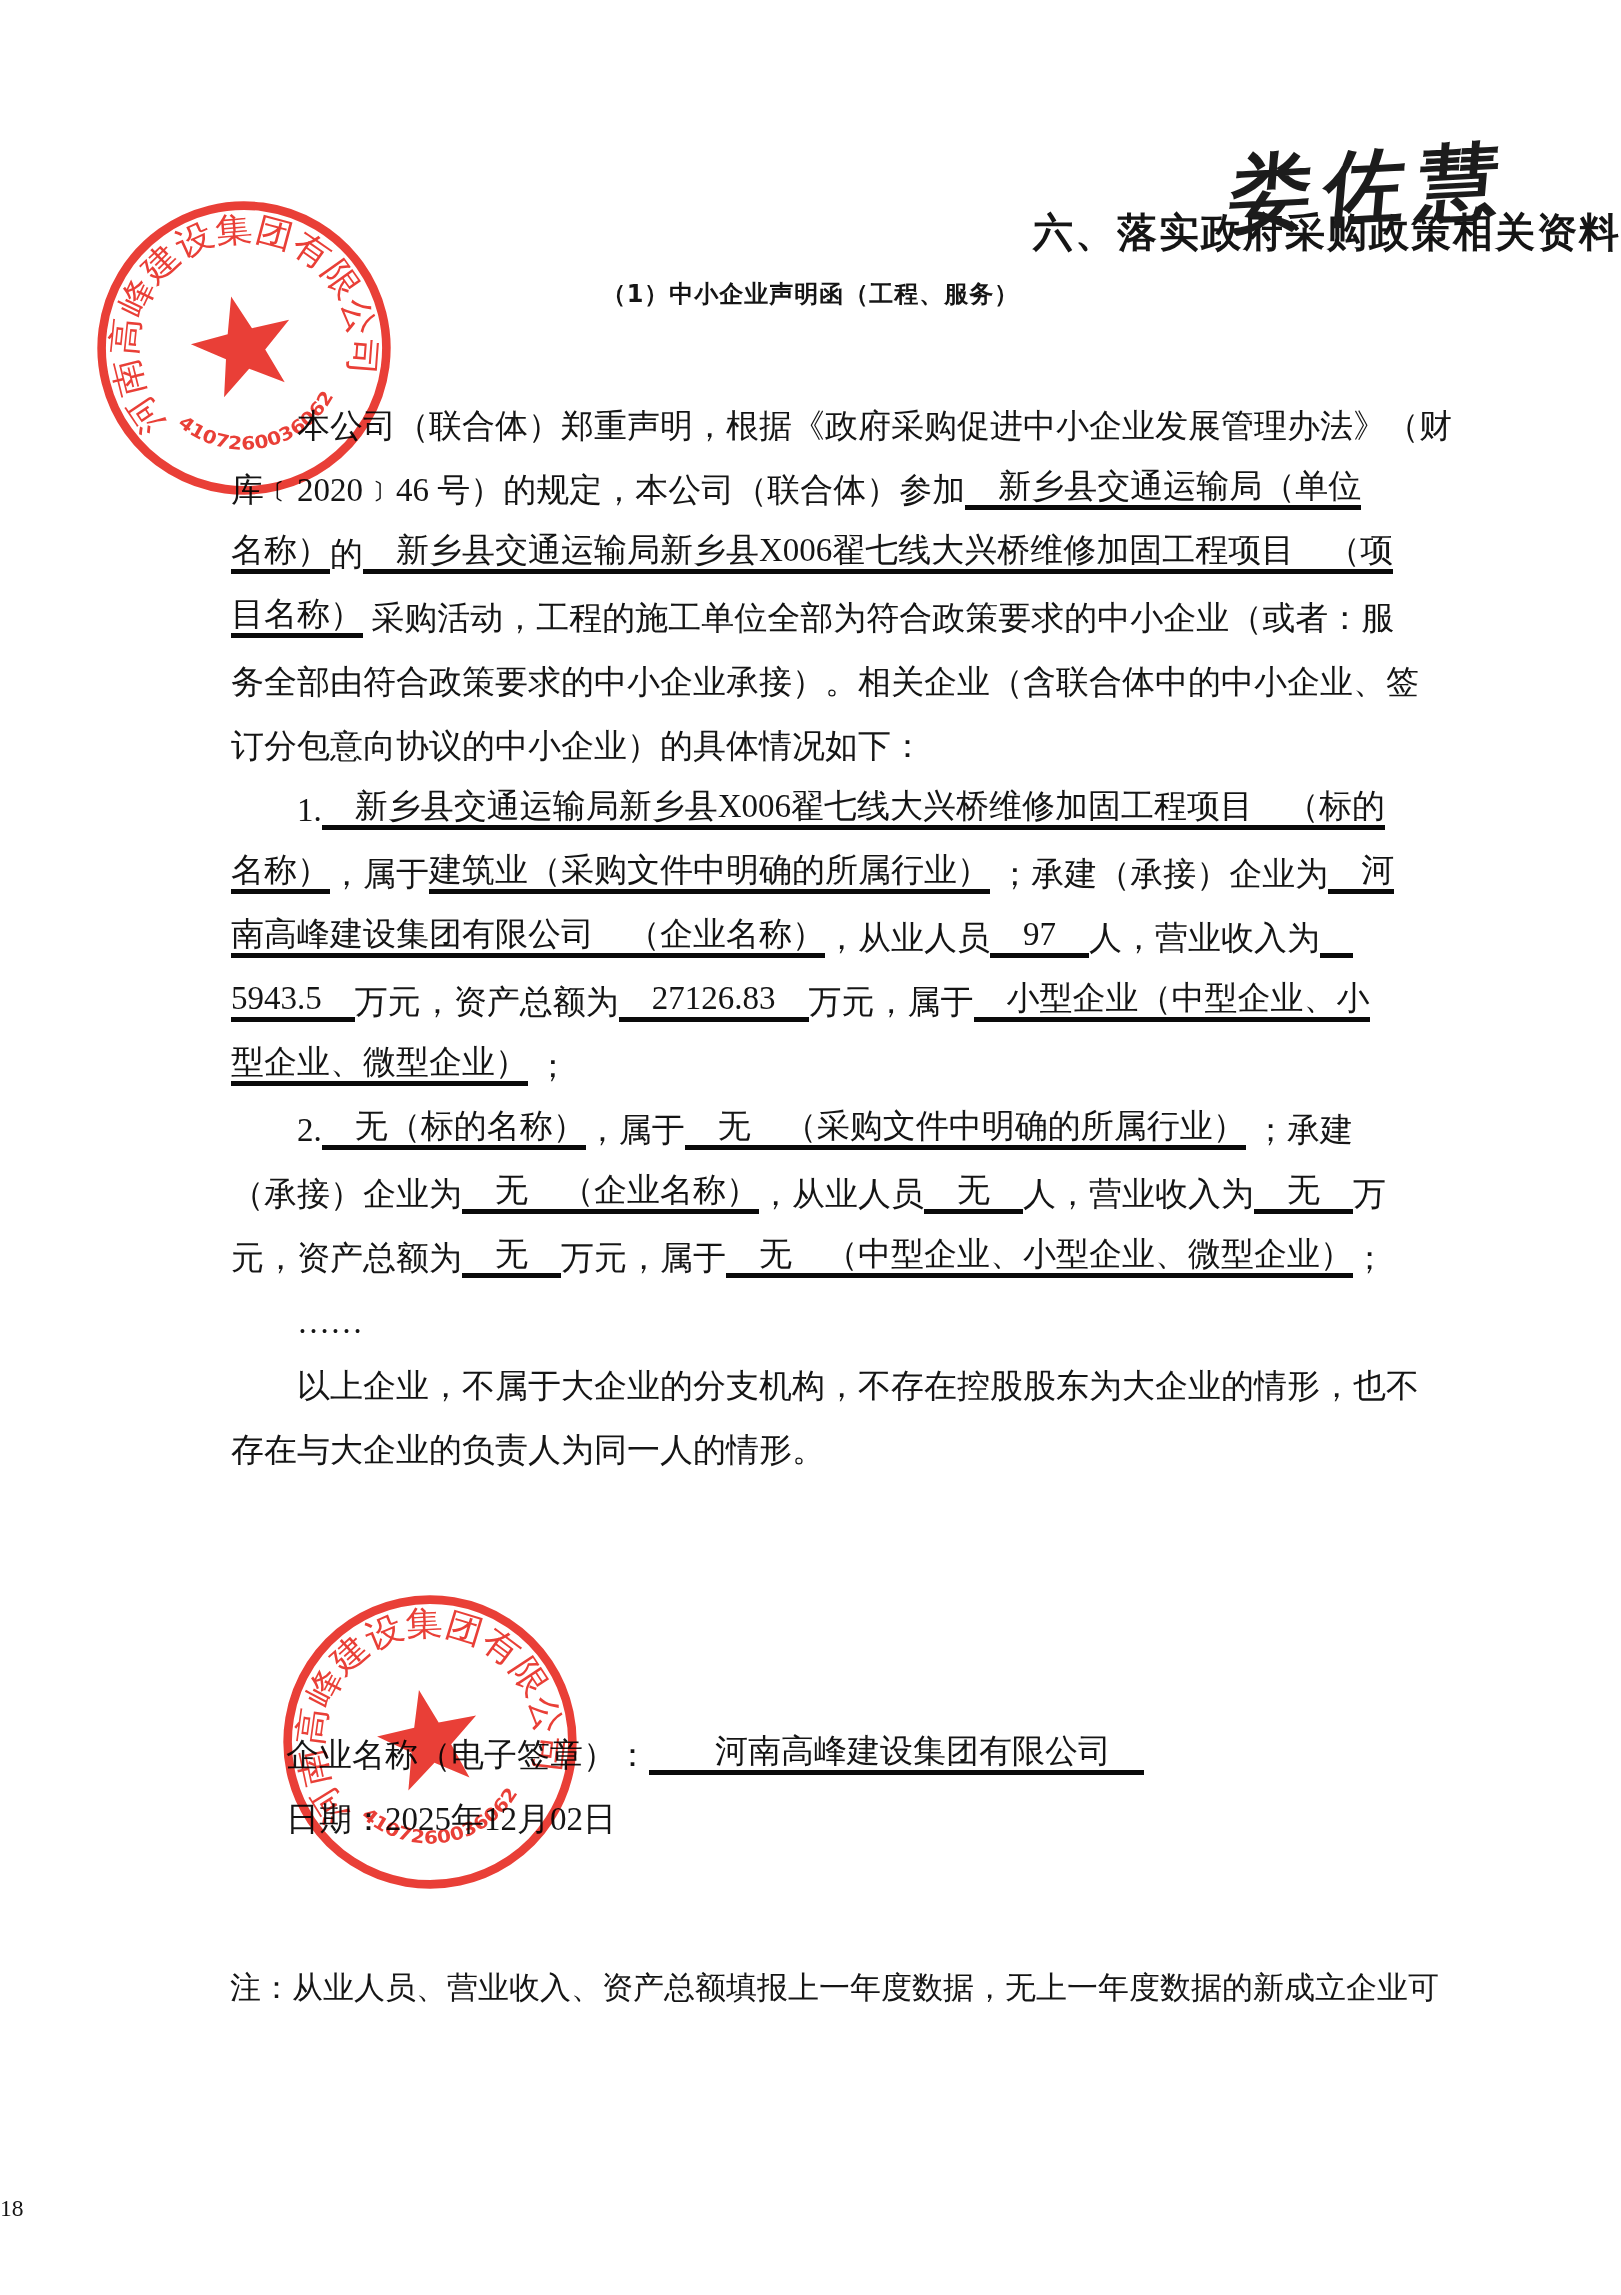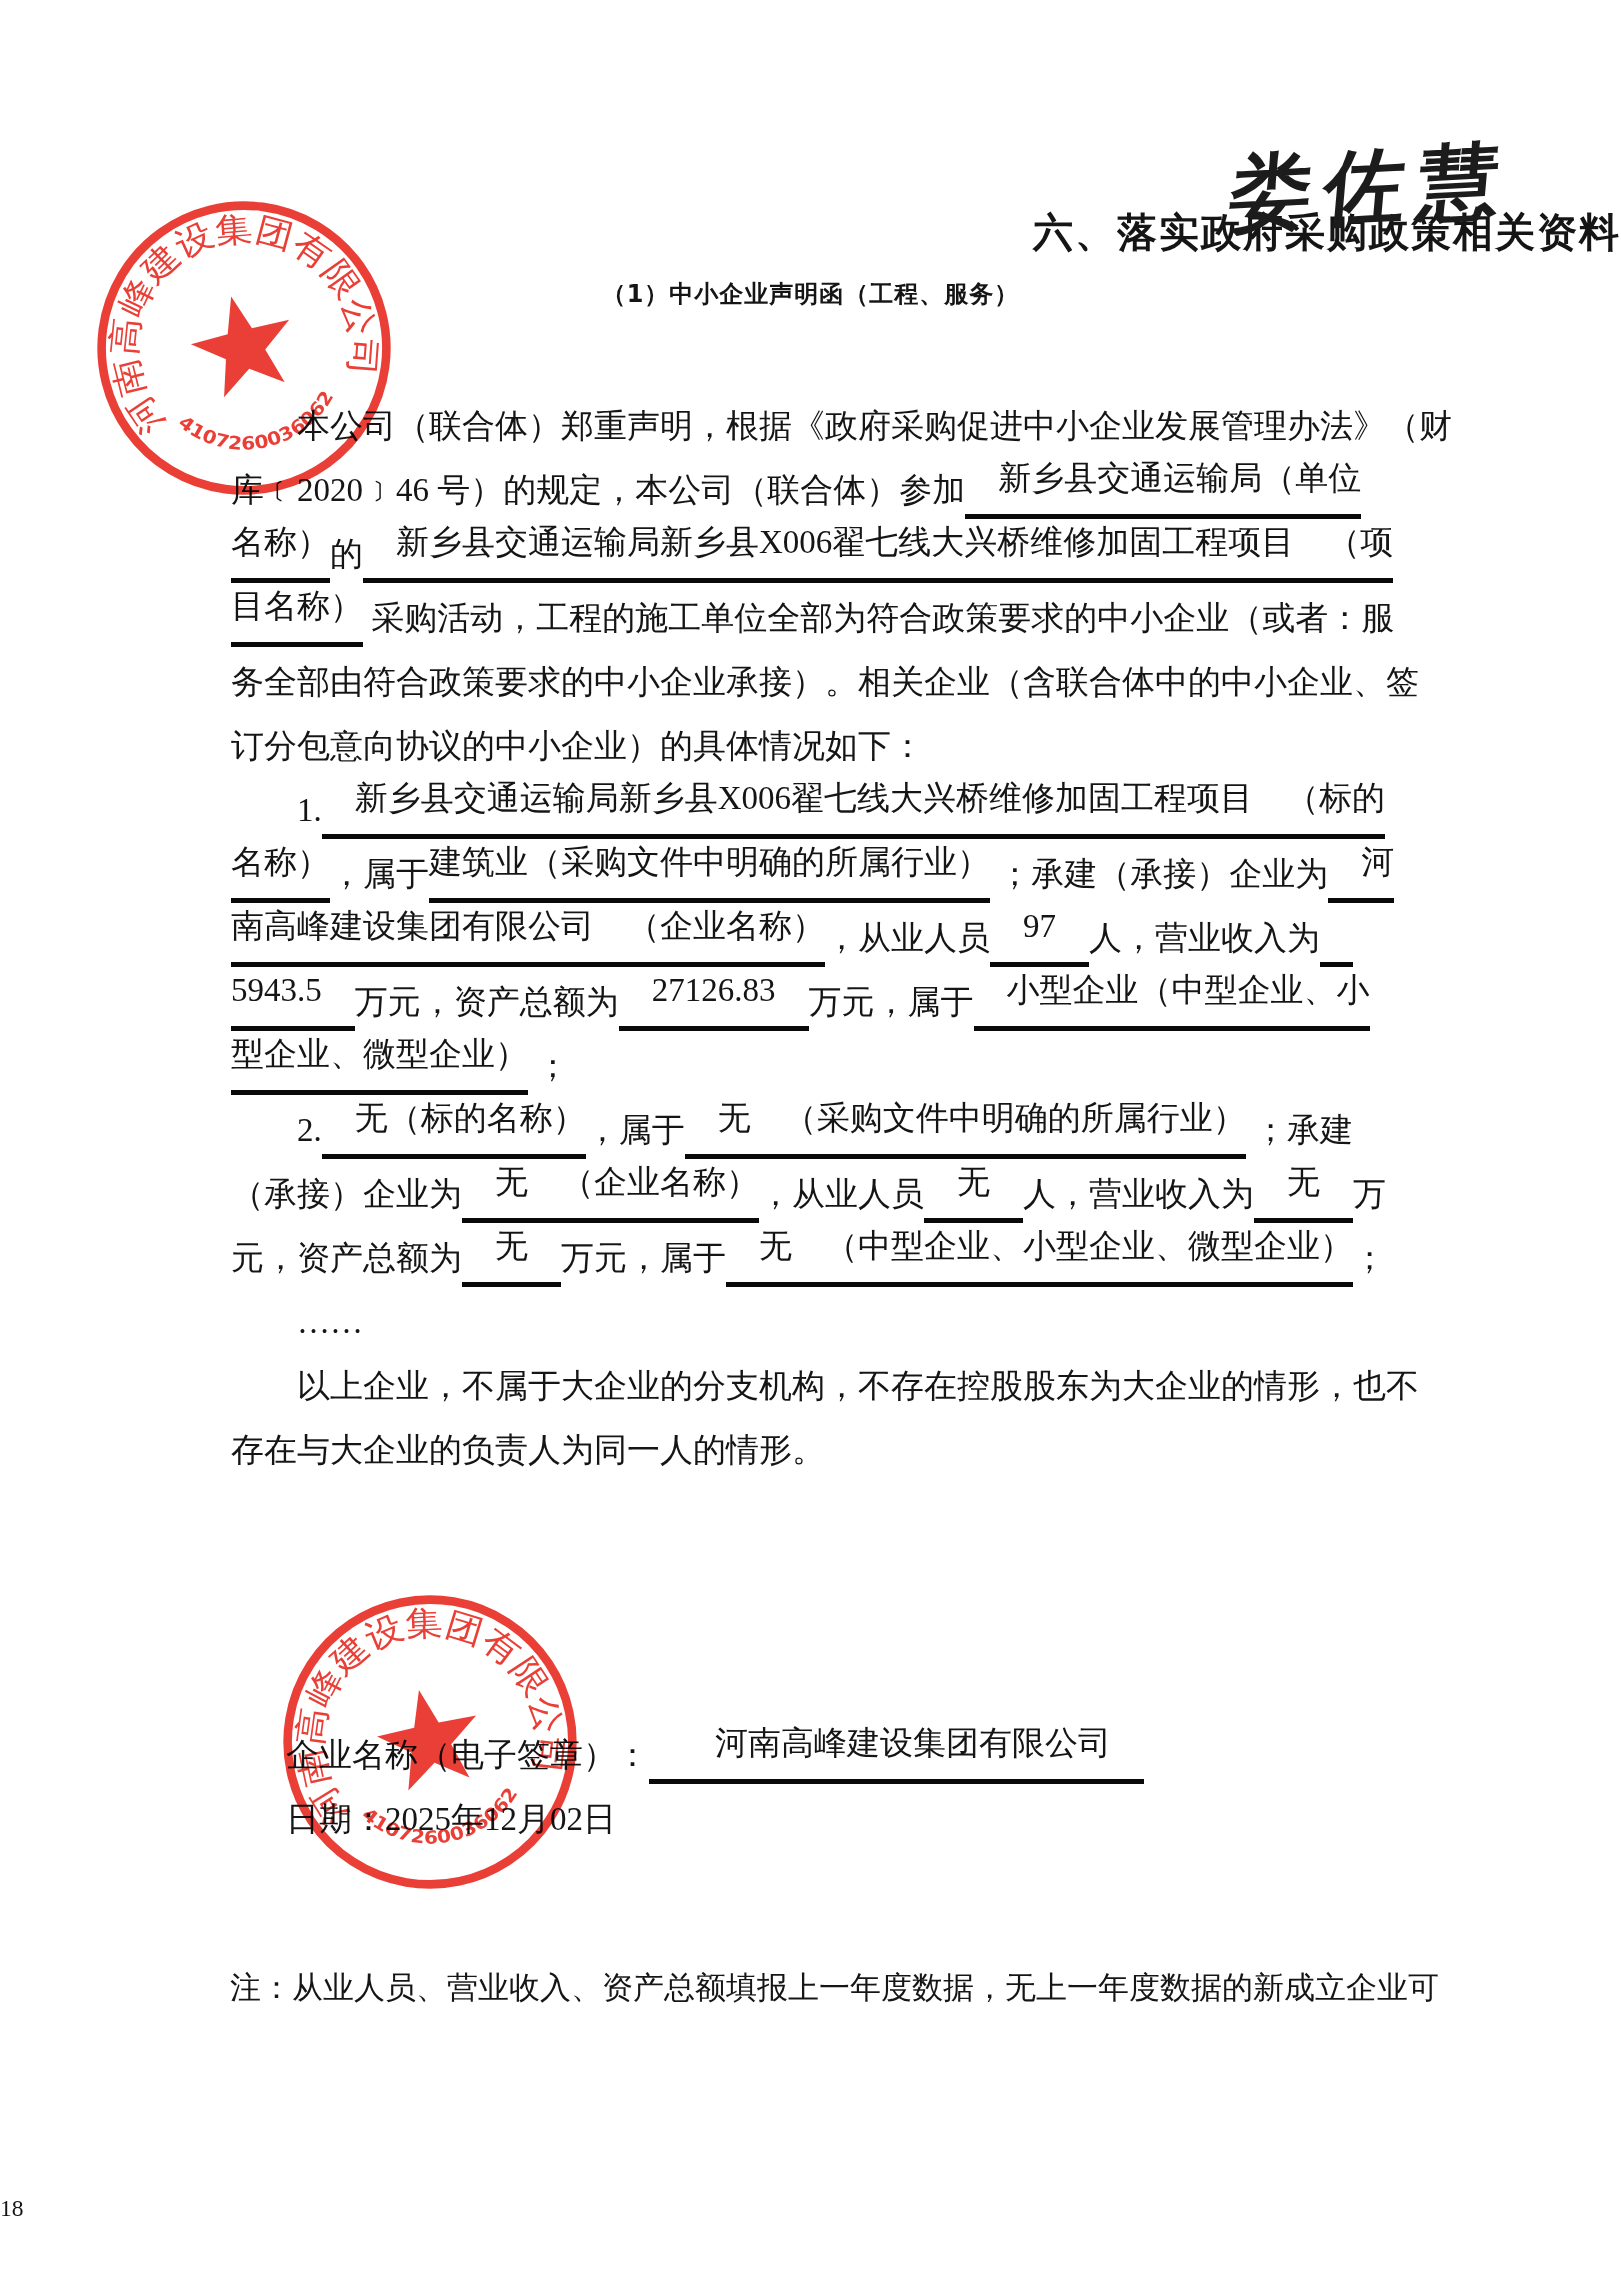--- a/index.html
+++ b/index.html
@@ -13,21 +13,21 @@
     font-size:40px;letter-spacing:2px;
   }
   .doc-subtitle{
     position:absolute;top:278px;left:0;width:100%;text-align:center;
     font-family:"DejaVu Sans","Liberation Sans",sans-serif;font-weight:bold;
     font-size:24px;letter-spacing:1px;
   }
   #body-lines{position:absolute;left:231px;top:394px;width:1196px;}
   .line{display:flex;align-items:center;height:64px;}
   .seg{white-space:pre;font-size:33px;line-height:1;}
-  .u{border-bottom:5.1px solid #0a0a0a;padding-bottom:19px;}
+  .u{border-bottom:5.1px solid #0a0a0a;padding-bottom:2px;}
   #sig-block{position:absolute;left:286px;top:1723px;}
   #note-block{position:absolute;left:221px;top:1955px;}
   #note-block .seg{font-size:31px;margin-left:9px;}
   .page-number{
     position:absolute;top:2195px;left:0;width:100%;font-size:23.5px;
   }
   .hand-sign{
     position:absolute;left:1230px;top:132px;width:337px;
     font-size:81px;font-weight:600;color:#1c1c1c;letter-spacing:13.3px;
     transform:rotate(-3deg) skewX(-8deg);white-space:nowrap;

